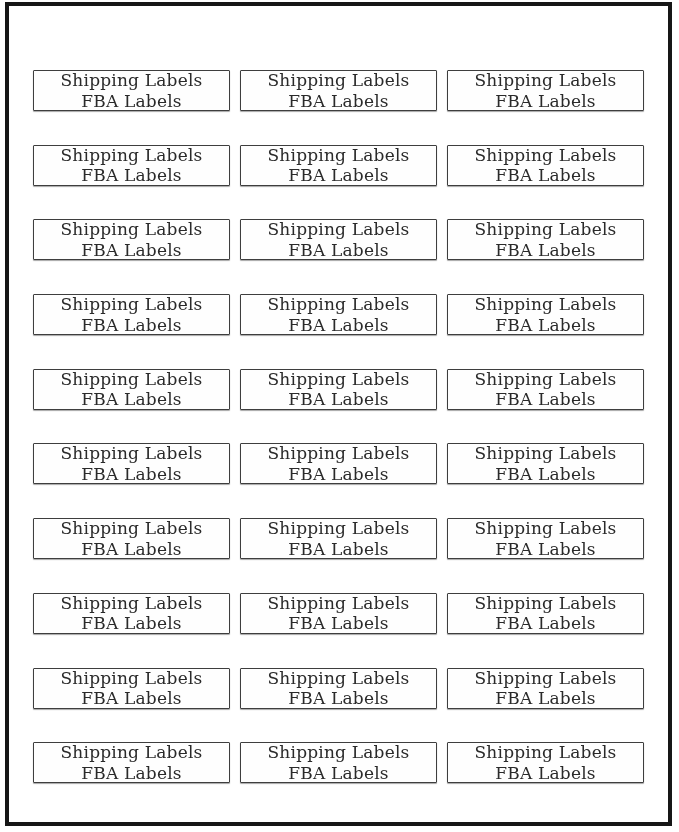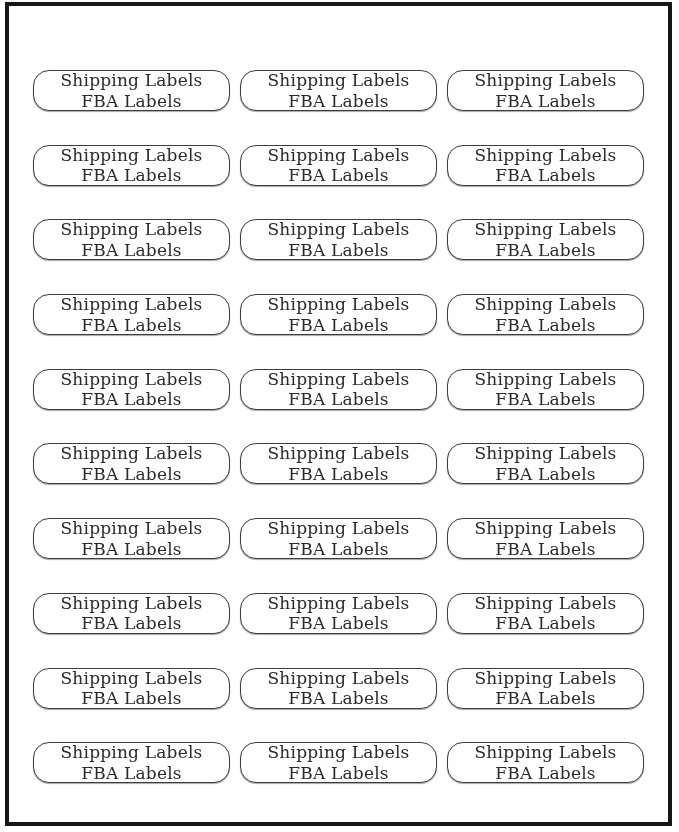--- a/index.html
+++ b/index.html
@@ -25,21 +25,21 @@
     left:24px; top:35px;
     display:grid;
     grid-template-columns:repeat(3,197px);
     column-gap:10px;
     grid-auto-rows:70px;
     row-gap:4.7px;
   }
 
   .label{
     border:1.5px solid var(--label-border);
-    border-radius:16px;
+    border-radius:1px;
     background:#fefefe;
     box-shadow:0 1px 1px rgba(0,0,0,0.35);
     display:flex;
     flex-direction:column;
     align-items:center;
     justify-content:center;
     overflow:hidden;
     margin-top:29px;
   }
 

